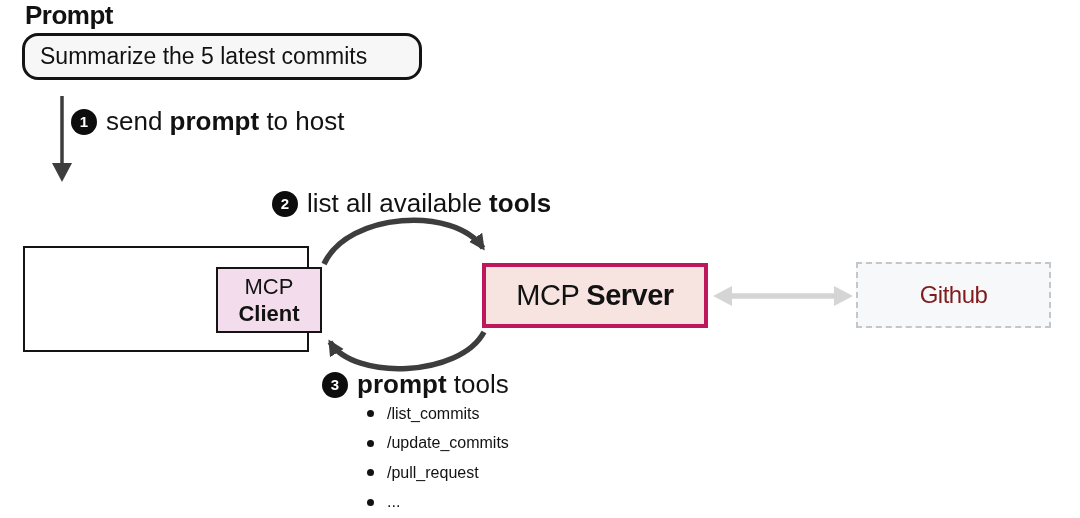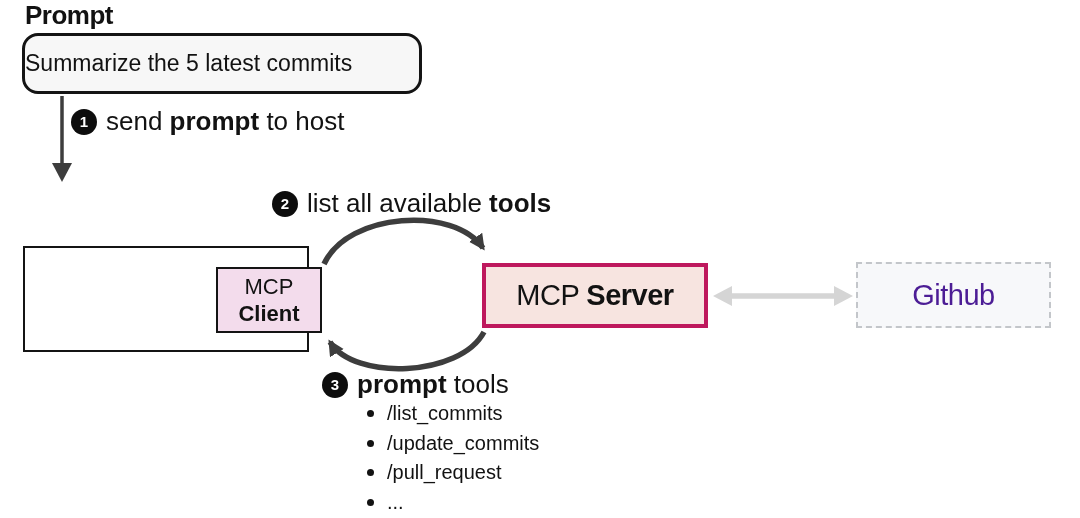--- a/index.html
+++ b/index.html
@@ -5,23 +5,23 @@
   html,body{margin:0;padding:0;background:#fff;}
   .canvas{
     position:relative;width:1080px;height:518px;background:#ffffff;overflow:hidden;
     font-family:"Liberation Sans",sans-serif;color:#121212;border-radius:10px;
   }
   .abs{position:absolute;}
   svg.wires{position:absolute;left:0;top:0;width:1080px;height:518px;pointer-events:none;}
 
   .prompt-heading{left:25px;top:0px;font-size:26px;font-weight:700;letter-spacing:-0.5px;}
   .prompt-box{
-    left:22px;top:33px;width:400px;height:61px;background:#f7f7f7;
+    left:22px;top:33px;width:400px;height:47px;background:#f7f7f7;
     border:3.5px solid #141414;border-radius:16px;display:flex;align-items:center;
-    padding-left:0;box-sizing:border-box;font-size:23px;
+    padding-left:15px;box-sizing:border-box;font-size:23px;
   }
 
   .step{display:flex;align-items:center;gap:9px;}
   .step-num{
     width:26px;height:26px;border-radius:50%;background:#0d0d0d;color:#ffffff;
     display:flex;align-items:center;justify-content:center;
     font-size:15px;font-weight:700;flex:0 0 auto;
   }
   .step-label{font-size:26px;white-space:nowrap;}
   .step-label b{font-weight:700;}
@@ -48,24 +48,24 @@
     border:4px solid #be185d;box-sizing:border-box;z-index:3;
     display:flex;align-items:center;justify-content:center;
     font-size:29px;letter-spacing:-0.5px;
   }
   .server-box b{font-weight:700;}
 
   .github-box{
     left:856px;top:262px;width:195px;height:66px;background:#f7f8fa;
     border:2px dashed #c3c6ca;box-sizing:border-box;
     display:flex;align-items:center;justify-content:center;
-    font-size:29px;color:#4c1d95;letter-spacing:-0.5px;
+    font-size:24px;color:#7f1d1d;letter-spacing:-0.5px;
   }
 
-  .tools-list{left:367px;top:399px;list-style:none;margin:0;padding:0;font-size:20px;}
+  .tools-list{left:367px;top:399px;list-style:none;margin:0;padding:0;font-size:16px;}
   .tools-list li{display:flex;align-items:center;gap:13px;height:29.5px;}
   .tools-list li .dot{width:7px;height:7px;border-radius:50%;background:#121212;flex:0 0 auto;}
 </style>
 </head>
 <body>
 
 <div class="canvas">
 
   <svg class="wires" viewBox="0 0 1080 518" xmlns="http://www.w3.org/2000/svg">
     <defs>

